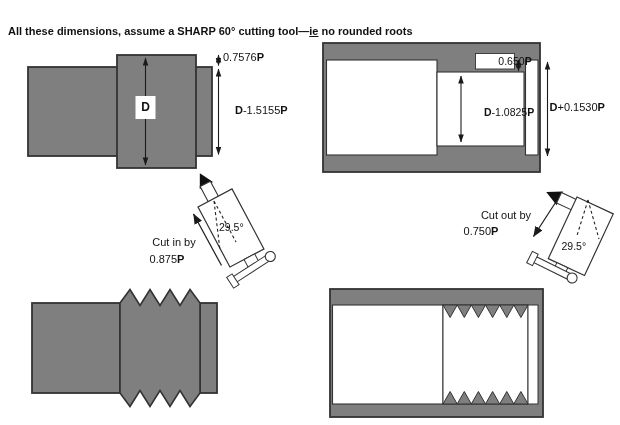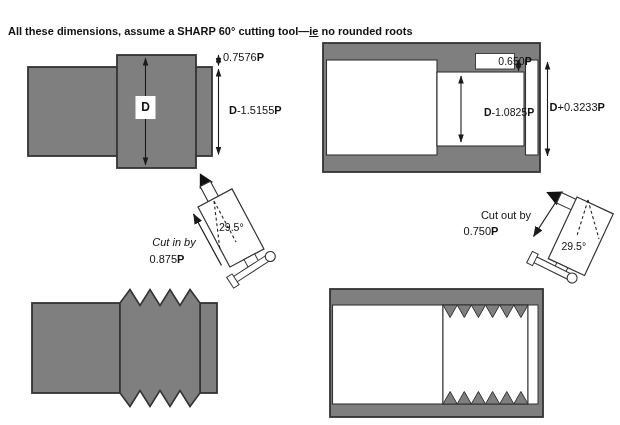--- a/index.html
+++ b/index.html
@@ -105,37 +105,37 @@
   </div>
 
   <div class="lbl dbox" style="left:135.5px;top:95.5px;width:20px;">
     <span>D</span>
   </div>
 
   <div class="lbl" style="left:223px;top:51px;">
     <span>0.7576</span><span class="b">P</span>
   </div>
 
-  <div class="lbl" style="left:229px;top:103.5px;">
+  <div class="lbl" style="left:235px;top:103.5px;">
     <span class="b">D</span><span>-1.5155</span><span class="b">P</span>
   </div>
 
   <div class="lbl sm ctr" style="left:475.5px;top:55px;width:39px;margin-left:20px;">
     <span>0.650</span><span class="b">P</span>
   </div>
 
   <div class="lbl sm" style="left:472px;top:105.5px;margin-left:12px;">
     <span class="b">D</span><span>-1.0825</span><span class="b">P</span>
   </div>
 
   <div class="lbl" style="left:549.5px;top:101px;">
-    <span class="b">D</span><span>+0.3233</span><span class="b">P</span>
+    <span class="b">D</span><span>+0.1530</span><span class="b">P</span>
   </div>
 
-  <div class="lbl ctr" style="left:146px;top:235.5px;width:56px;font-style:italic;">
+  <div class="lbl ctr" style="left:146px;top:235.5px;width:56px;">
     <span>Cut in by</span>
   </div>
   <div class="lbl ctr" style="left:139px;top:252.5px;width:56px;">
     <span>0.875</span><span class="b">P</span>
   </div>
   <div class="lbl sm" style="left:219px;top:221px;">
     <span>29.5°</span>
   </div>
 
   <div class="lbl ctr" style="left:477px;top:208.5px;width:58px;">

